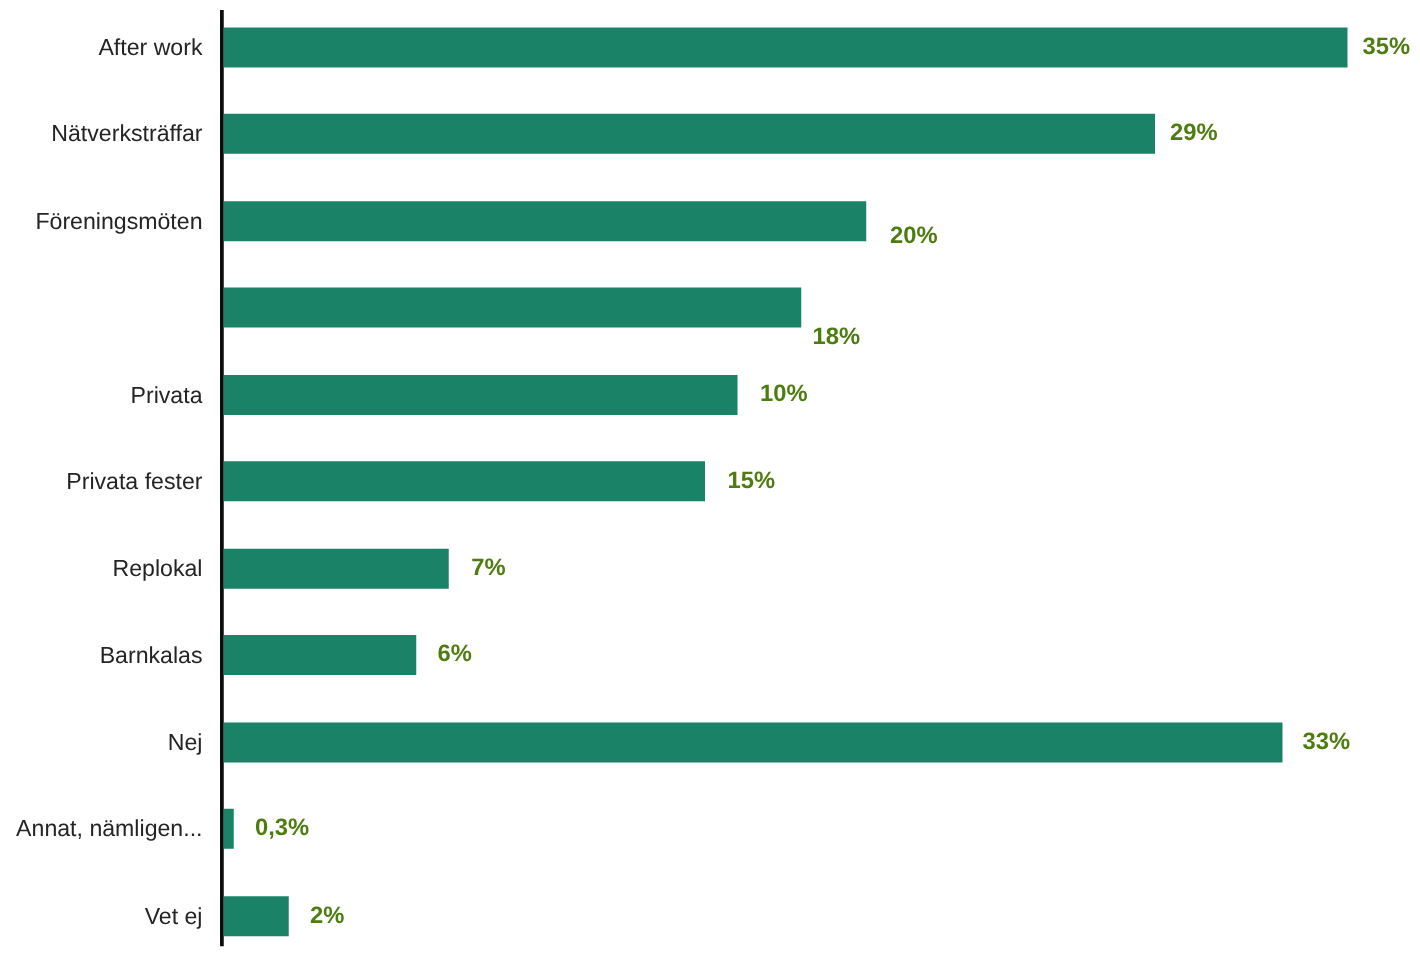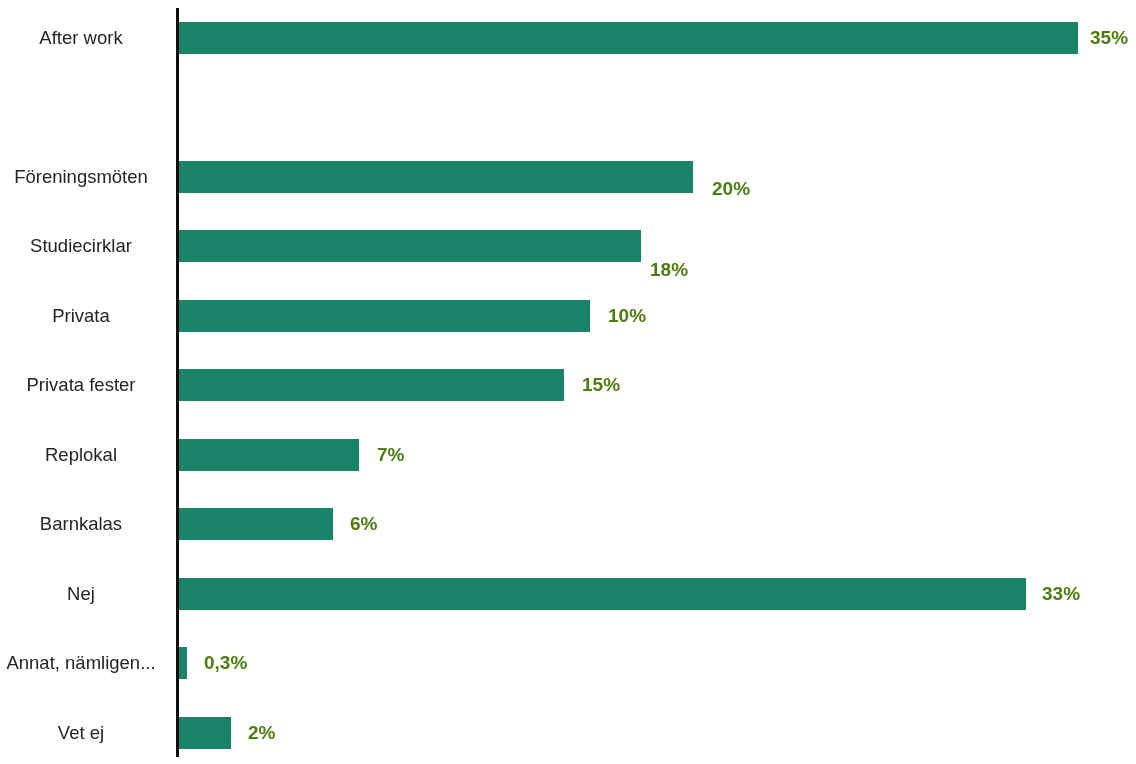--- a/index.html
+++ b/index.html
@@ -34,21 +34,21 @@
     width: 1136px;
     height: 32px;
   }
   .cat-label {
     position: absolute;
     left: 0;
     top: 0;
     width: 162px;
     height: 32px;
     line-height: 32px;
-    text-align: center;
+    text-align: right;
     font-size: 18.5px;
     font-weight: 400;
     color: #242424;
     white-space: nowrap;
     overflow: hidden;
   }
   .bar {
     position: absolute;
     left: 179px;
     top: 0;
@@ -72,29 +72,33 @@
 <div id="chart-root">
 
   <div id="axis-line"></div>
 
   <div class="bar-row" style="top:22px;">
     <div class="cat-label">After work</div>
     <div class="bar" style="width:899px;"></div>
     <div class="val-label" style="left:1090px;">35%</div>
   </div>
 
+  <div class="bar-row" style="top:91px;">
+    <div class="cat-label">Nätverksträffar</div>
+    <div class="bar" style="width:745px;"></div>
+    <div class="val-label" style="left:936px;">29%</div>
+  </div>
 
   <div class="bar-row" style="top:161px;">
     <div class="cat-label">Föreningsmöten</div>
     <div class="bar" style="width:514px;"></div>
     <div class="val-label" style="left:712px;margin-top:12px;">20%</div>
   </div>
 
   <div class="bar-row" style="top:230px;">
-    <div class="cat-label">Studiecirklar</div>
     <div class="bar" style="width:462px;"></div>
     <div class="val-label" style="left:650px;margin-top:24px;">18%</div>
   </div>
 
   <div class="bar-row" style="top:300px;">
     <div class="cat-label">Privata</div>
     <div class="bar" style="width:411px;"></div>
     <div class="val-label" style="left:608px;">10%</div>
   </div>
 

